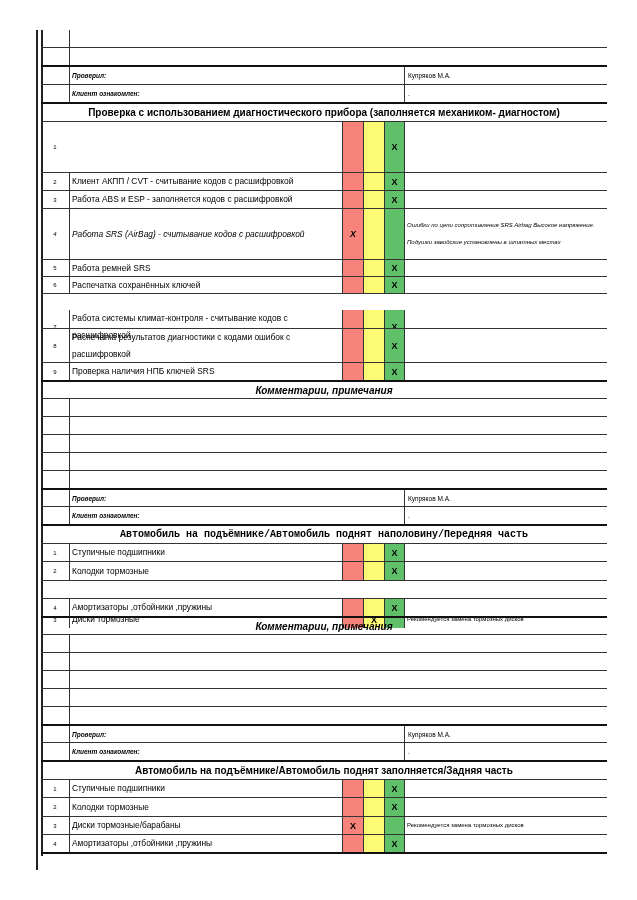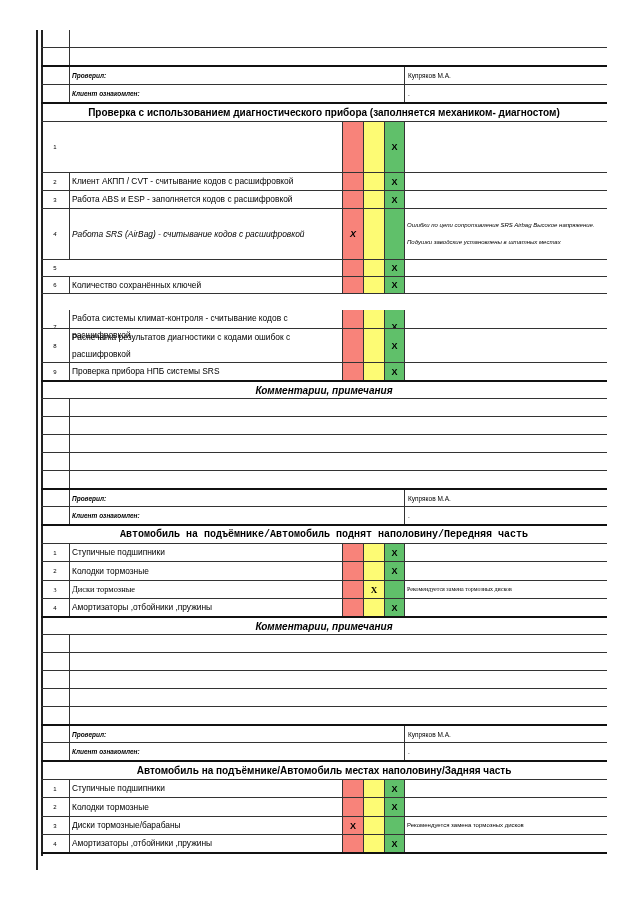--- a/index.html
+++ b/index.html
@@ -112,36 +112,37 @@
       </div>
     <div class="cell grn">
         <span class="mark"></span>
       </div>
     <div class="cell cmt">Ошибки по цепи сопротивления SRS Airbag Высокое напряжение. Подушки заводские установлены в штатных местах</div>
   </div>
   <div class="hline" style="top:259px;"></div>
 
   <div class="row" style="top:260px;height:16px;">
     <div class="cell num">5</div>
+    <div class="cell txt">Работа ремней SRS</div>
     <div class="cell red">
         <span class="mark"></span>
       </div>
     <div class="cell yel">
         <span class="mark"></span>
       </div>
     <div class="cell grn">
         <span class="mark">X</span>
       </div>
     <div class="cell cmt"></div>
   </div>
   <div class="hline" style="top:276px;"></div>
 
   <div class="row" style="top:277px;height:16px;">
     <div class="cell num">6</div>
-    <div class="cell txt">Количество сохранённых ключей</div>
+    <div class="cell txt">Распечатка сохранённых ключей</div>
     <div class="cell red">
         <span class="mark"></span>
       </div>
     <div class="cell yel">
         <span class="mark"></span>
       </div>
     <div class="cell grn">
         <span class="mark">X</span>
       </div>
     <div class="cell cmt"></div>
@@ -175,21 +176,21 @@
       </div>
     <div class="cell grn">
         <span class="mark">X</span>
       </div>
     <div class="cell cmt"></div>
   </div>
   <div class="hline" style="top:362px;"></div>
 
   <div class="row" style="top:363px;height:17px;">
     <div class="cell num">9</div>
-    <div class="cell txt">Проверка прибора НПБ системы SRS</div>
+    <div class="cell txt">Проверка наличия НПБ ключей SRS</div>
     <div class="cell red">
         <span class="mark"></span>
       </div>
     <div class="cell yel">
         <span class="mark"></span>
       </div>
     <div class="cell grn">
         <span class="mark">X</span>
       </div>
     <div class="cell cmt"></div>
@@ -260,21 +261,21 @@
     <div class="cell yel">
         <span class="mark"></span>
       </div>
     <div class="cell grn">
         <span class="mark">X</span>
       </div>
     <div class="cell cmt"></div>
   </div>
   <div class="hline" style="top:580px;"></div>
 
-  <div class="row" style="top:581px;height:17px;font-family:Liberation Serif, serif;">
+  <div class="row" style="top:611px;height:17px;">
     <div class="cell num">3</div>
     <div class="cell txt">Диски тормозные</div>
     <div class="cell red">
         <span class="mark"></span>
       </div>
     <div class="cell yel">
         <span class="mark">X</span>
       </div>
     <div class="cell grn">
         <span class="mark"></span>
@@ -328,21 +329,21 @@
   </div>
   <div class="hline" style="top:742px;"></div>
   <div class="row" style="top:743px;height:17px;">
     <div class="cell sig-label">Клиент ознакомлен:</div>
     <div class="cell sig-value">.</div>
   </div>
   <div class="hline thick" style="top:760px;"></div>
 </div>
 
 <div>
-  <div class="section-title" style="top:762px;height:17px;">Автомобиль на подъёмнике/Автомобиль местах наполовину/Задняя часть</div>
+  <div class="section-title" style="top:762px;height:17px;">Автомобиль на подъёмнике/Автомобиль поднят заполняется/Задняя часть</div>
   <div class="hline" style="top:779px;"></div>
 
   <div class="row" style="top:780px;height:17px;">
     <div class="cell num">1</div>
     <div class="cell txt">Ступичные подшипники</div>
     <div class="cell red">
         <span class="mark"></span>
       </div>
     <div class="cell yel">
         <span class="mark"></span>

